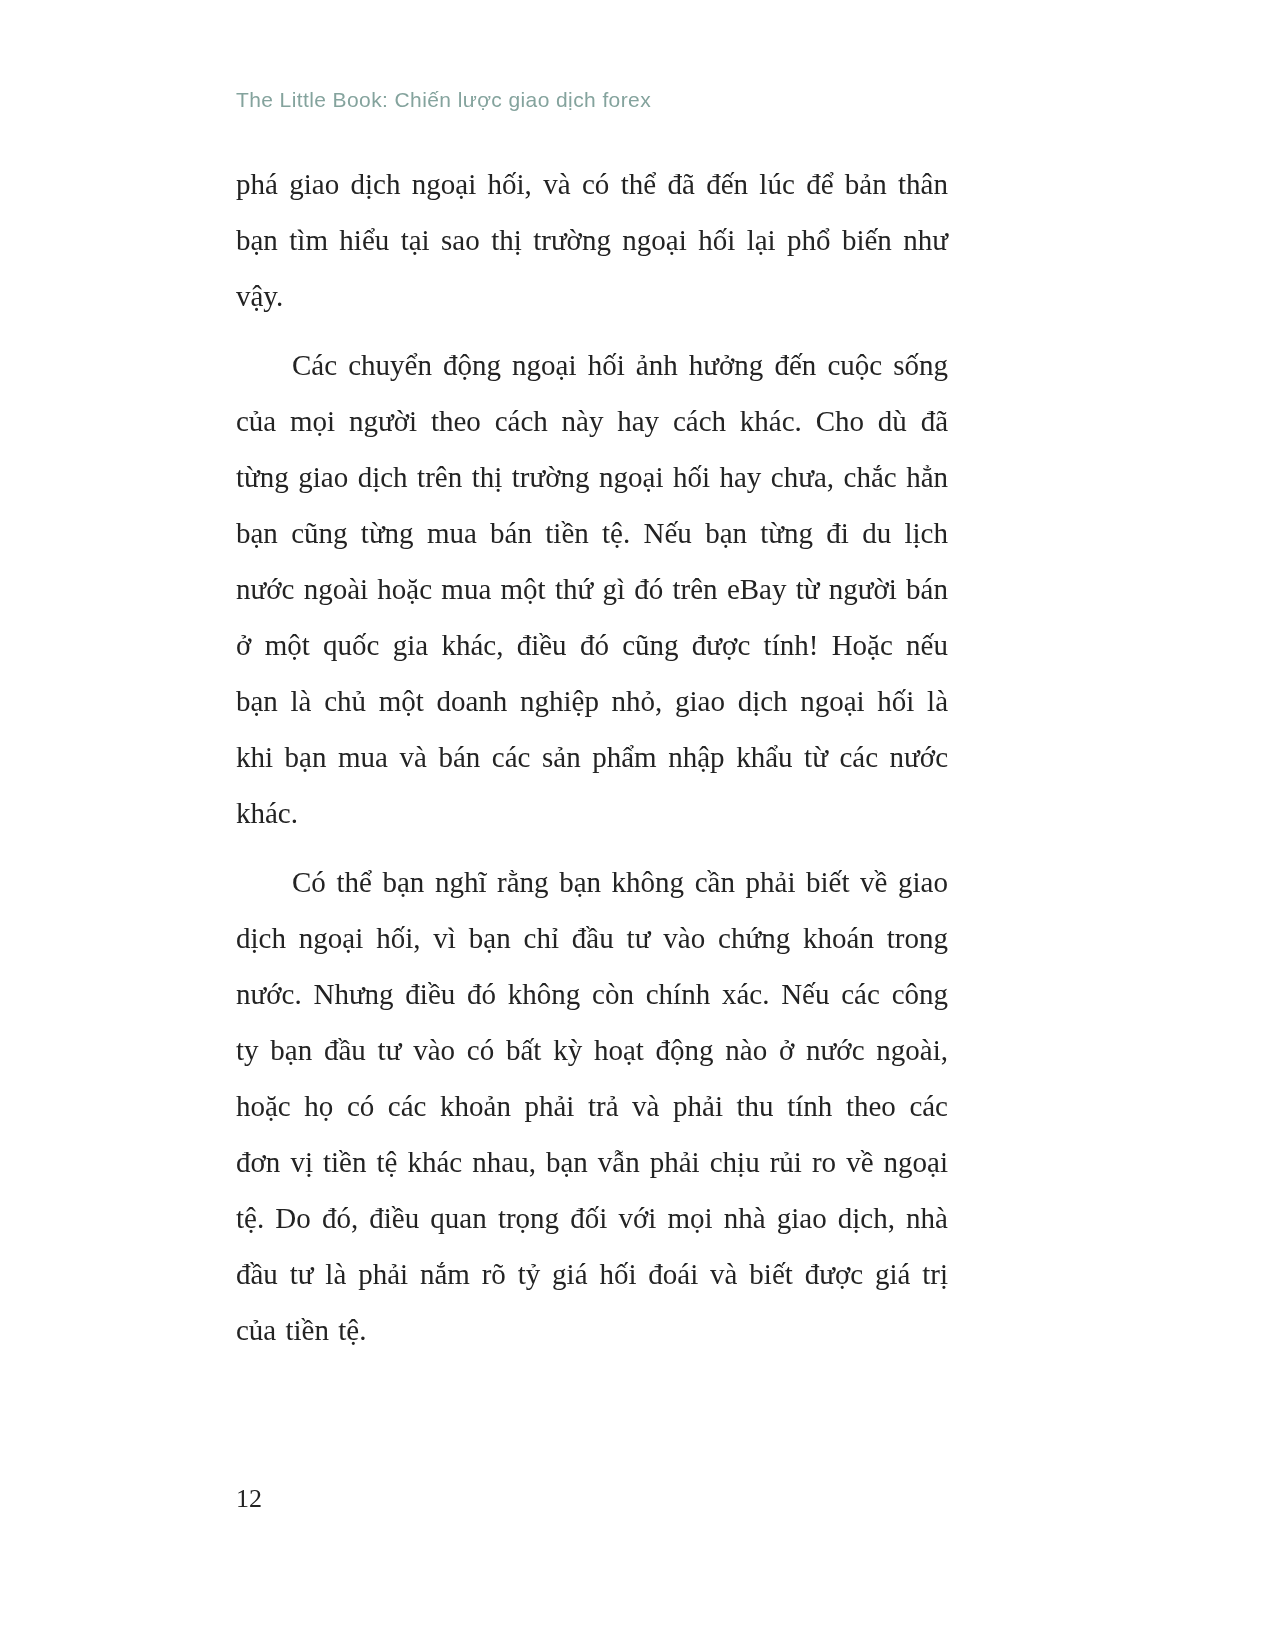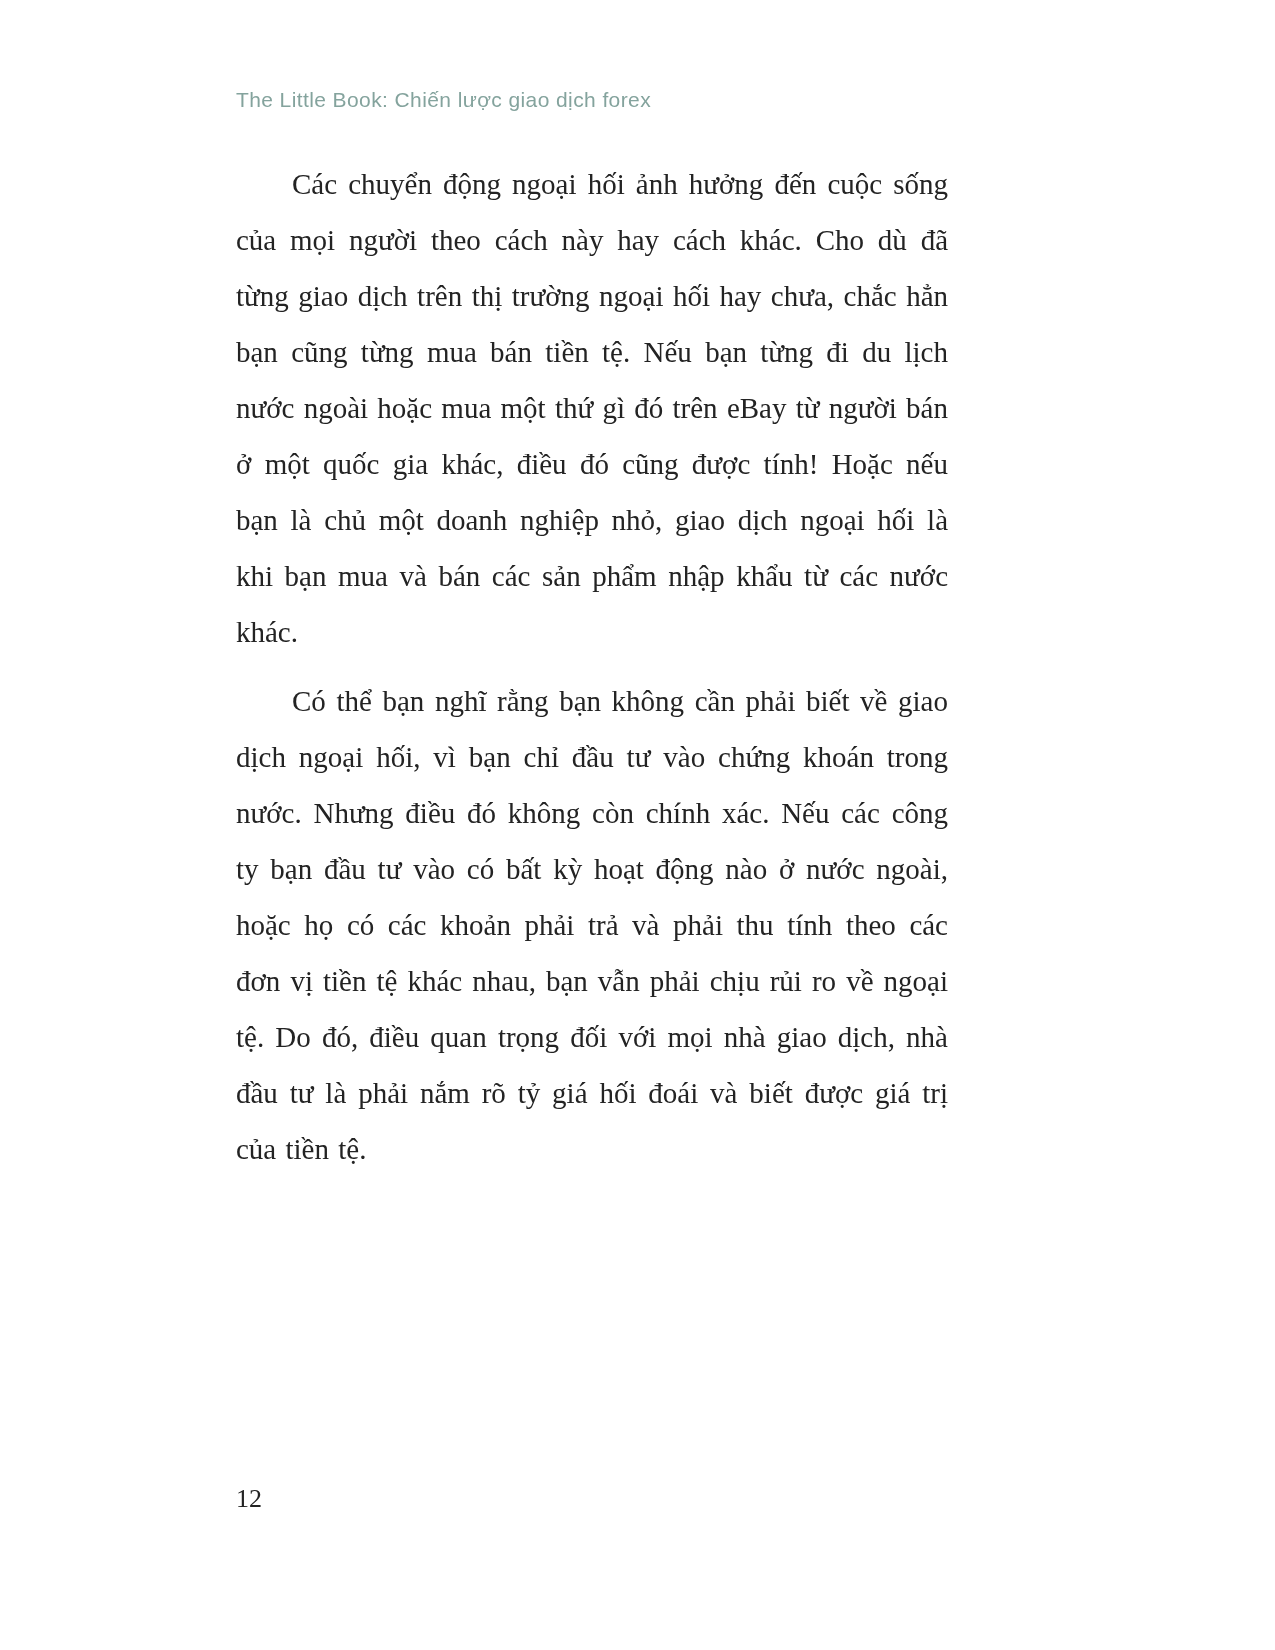--- a/index.html
+++ b/index.html
@@ -59,19 +59,20 @@
   }
 </style>
 </head>
 <body>
 
 <div class="page">
 
   <div class="running-header">The Little Book: Chiến lược giao dịch forex</div>
 
   <div class="body-text">
+    <p class="continuation">phá giao dịch ngoại hối, và có thể đã đến lúc để bản thân bạn tìm hiểu tại sao thị trường ngoại hối lại phổ biến như vậy.</p>
     <p>Các chuyển động ngoại hối ảnh hưởng đến cuộc sống của mọi người theo cách này hay cách khác. Cho dù đã từng giao dịch trên thị trường ngoại hối hay chưa, chắc hẳn bạn cũng từng mua bán tiền tệ. Nếu bạn từng đi du lịch nước ngoài hoặc mua một thứ gì đó trên eBay từ người bán ở một quốc gia khác, điều đó cũng được tính! Hoặc nếu bạn là chủ một doanh nghiệp nhỏ, giao dịch ngoại hối là khi bạn mua và bán các sản phẩm nhập khẩu từ các nước khác.</p>
     <p>Có thể bạn nghĩ rằng bạn không cần phải biết về giao dịch ngoại hối, vì bạn chỉ đầu tư vào chứng khoán trong nước. Nhưng điều đó không còn chính xác. Nếu các công ty bạn đầu tư vào có bất kỳ hoạt động nào ở nước ngoài, hoặc họ có các khoản phải trả và phải thu tính theo các đơn vị tiền tệ khác nhau, bạn vẫn phải chịu rủi ro về ngoại tệ. Do đó, điều quan trọng đối với mọi nhà giao dịch, nhà đầu tư là phải nắm rõ tỷ giá hối đoái và biết được giá trị của tiền tệ.</p>
   </div>
 
   <div class="page-number">12</div>
 
 </div>
 
 </body></html>

